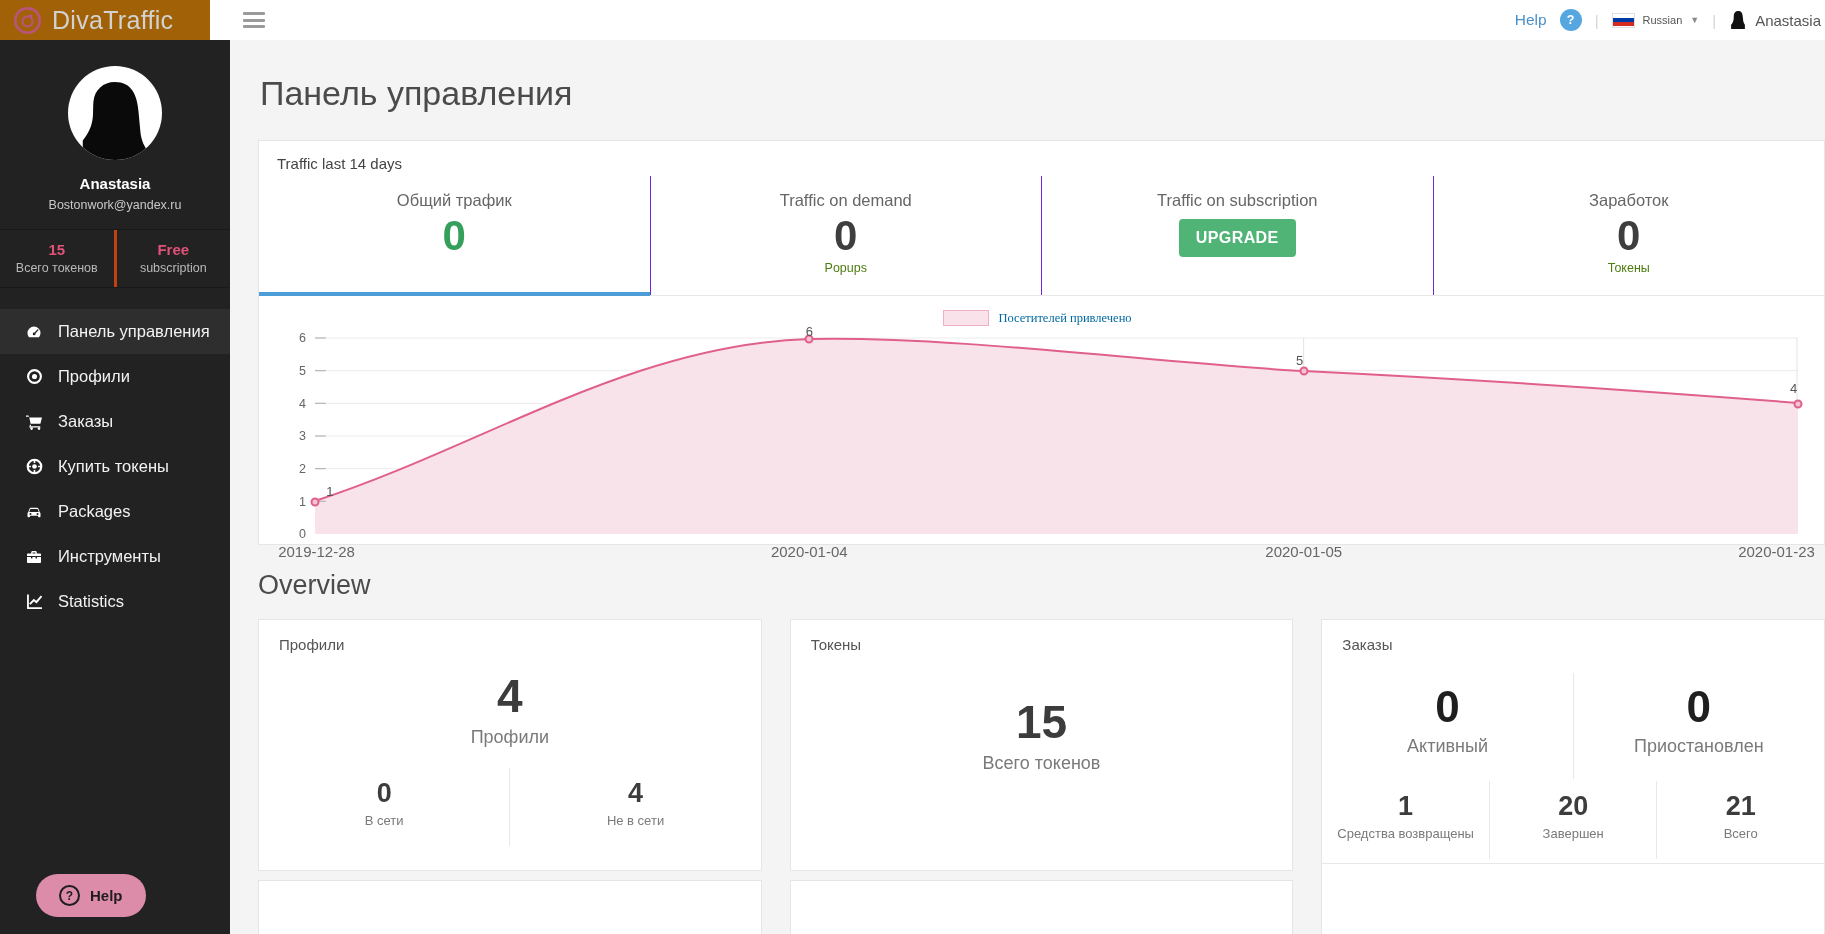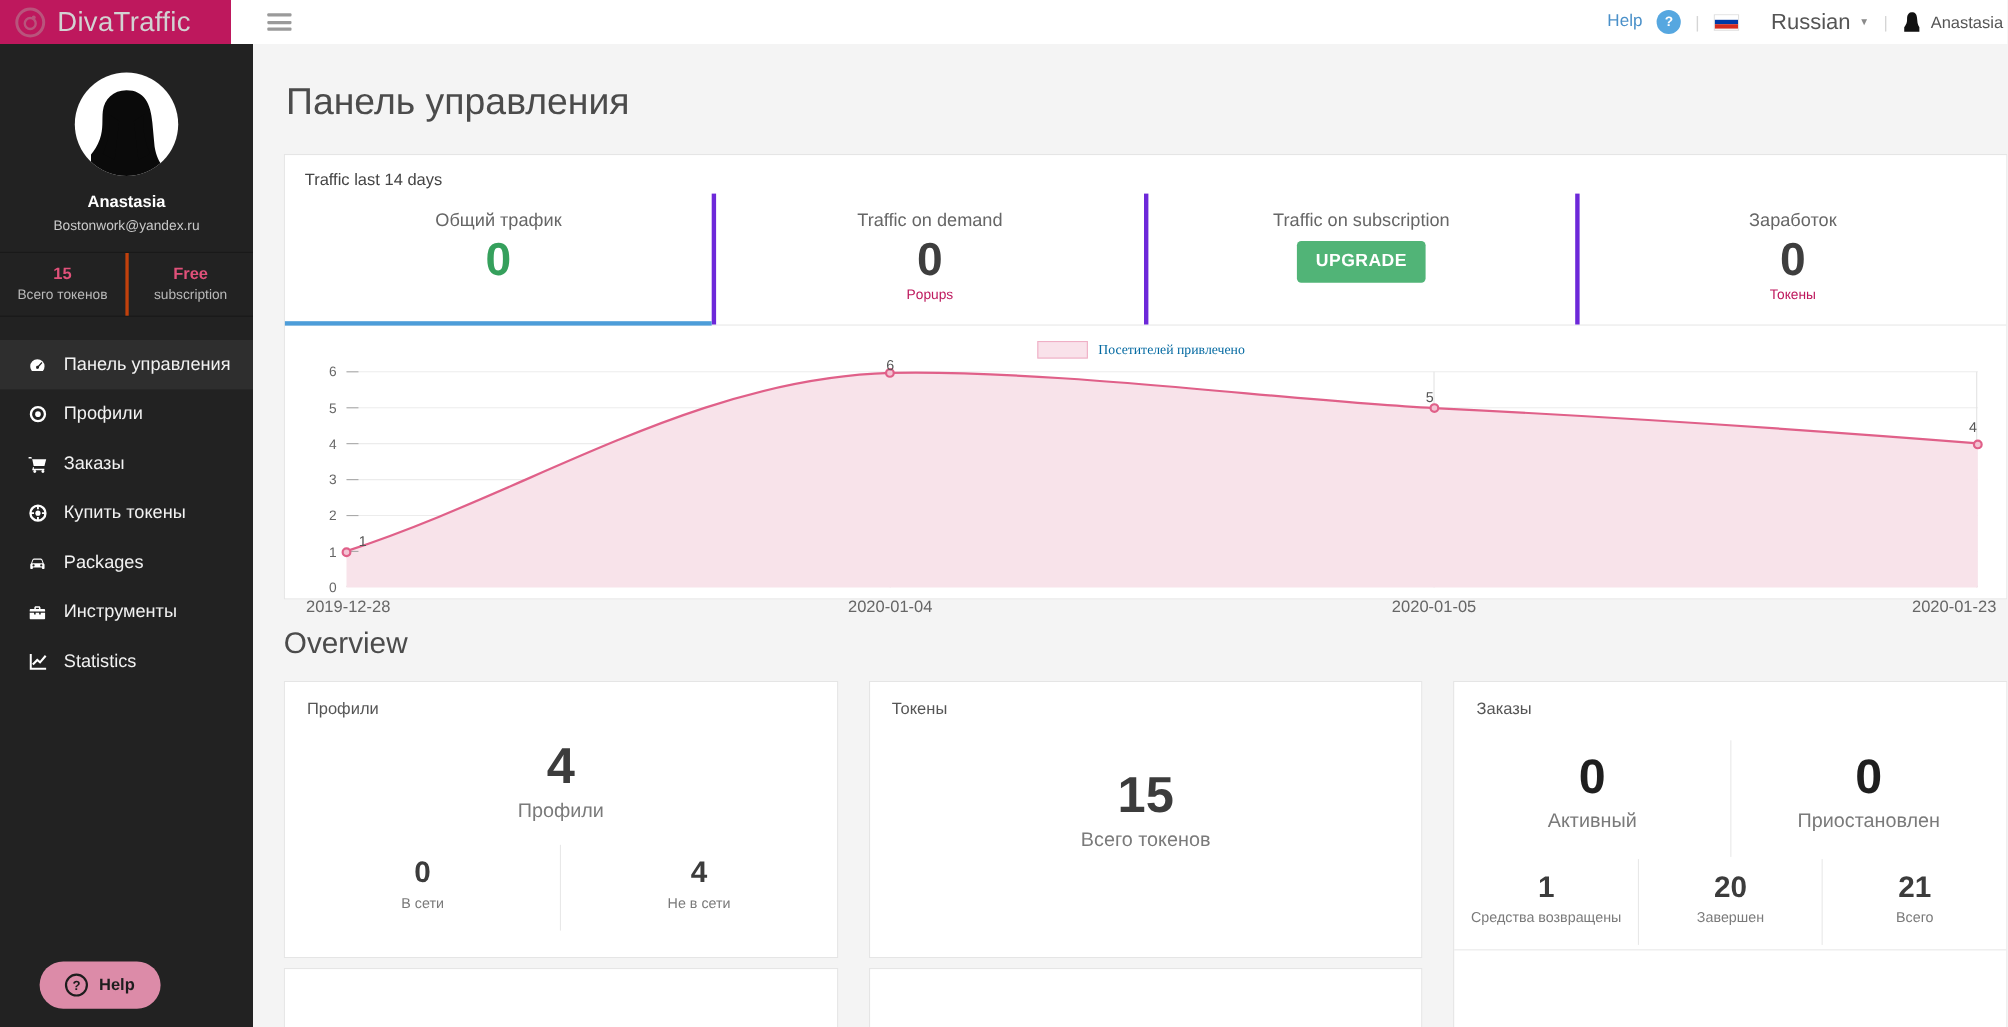--- a/index.html
+++ b/index.html
@@ -1,21 +1,21 @@
 <!DOCTYPE html>
 <html><head>
 <meta charset="utf-8">
 <style>
   * { margin:0; padding:0; box-sizing:border-box; }
   html,body { width:1825px; height:934px; overflow:hidden; }
   body { font-family:"Liberation Sans","DejaVu Sans",sans-serif; background:#f4f4f4; position:relative; }
 
   
   .sidebar { position:absolute; left:0; top:0; width:230px; height:934px; background:#222222; z-index:5; }
-  .logo-block { position:absolute; left:0; top:0; width:210px; height:40px; background:#be185d; display:flex; align-items:center; padding-left:13px; gap:10px; z-index:20; }
+  .logo-block { position:absolute; left:0; top:0; width:210px; height:40px; background:#a16207; display:flex; align-items:center; padding-left:13px; gap:10px; z-index:20; }
   .logo-text { font-size:25px; font-weight:300; color:#d2d2d2; letter-spacing:.3px; }
   .profile { text-align:center; padding-top:66px; }
   .avatar { width:94px; height:94px; border-radius:50%; background:#ffffff; margin:0 auto; overflow:hidden; display:flex; align-items:flex-end; justify-content:center; }
   .profile-name { color:#ffffff; font-weight:700; font-size:15px; margin-top:15px; }
   .profile-email { color:#c9c9c9; font-size:12.5px; margin-top:6px; }
   .stat-row { display:flex; margin-top:17px; border-top:1px solid #191919; border-bottom:1px solid #191919; }
   .stat-cell { flex:1; text-align:center; padding:11px 2px 12px; }
   .stat-cell + .stat-cell { border-left:3px solid #c2410c; }
   .stat-value { color:#e1517a; font-weight:700; font-size:15px; }
   .stat-label { color:#b9b9b9; font-size:12.5px; margin-top:3px; }
@@ -31,41 +31,41 @@
   .topbar { position:absolute; left:210px; top:0; right:0; height:40px; background:#ffffff; display:flex; align-items:center; z-index:10; }
   .hamburger { margin-left:33px; width:22px; cursor:pointer; }
   .hamburger span { display:block; height:3px; background:#9a9a9a; margin:3.5px 0; border-radius:1px; }
   .hdr-right { margin-left:auto; display:flex; align-items:center; gap:13px; padding-right:4px; }
   .hdr-help { color:#4a90c9; font-size:15.5px; cursor:pointer; }
   .help-badge { width:22px; height:22px; border-radius:50%; background:#56a7e0; color:#fff; font-size:12.5px; font-weight:700; display:flex; align-items:center; justify-content:center; cursor:pointer; }
   .hdr-sep { color:#d5d5d5; font-size:15px; }
   .lang { display:flex; align-items:center; gap:8px; cursor:pointer; }
   .flag { width:23px; height:15px; display:block; border:1px solid #e0e0e0; }
   .flag div { height:33.3%; }
-  .lang-label { color:#555; font-size:20px;margin-left:21px; }
+  .lang-label { color:#555; font-size:11px; }
   .caret { color:#8a8a8a; font-size:9px; }
   .user { display:flex; align-items:center; gap:8px; cursor:pointer; }
   .user-label { color:#555; font-size:15px; }
 
   
   .main { position:absolute; left:230px; top:40px; right:0; bottom:0; padding:18px 0 0 28px; background:#f4f4f4; overflow:hidden; }
   .page-title { font-size:34px; font-weight:400; color:#4b4b4b; margin:16px 0 27px 2px; }
 
   .card { background:#fff; border:1px solid #e5e5e5; }
   .traffic-card { margin-right:0; }
   .card-title { padding:14px 18px 4px; font-size:15px; color:#444; }
 
   .tabs { display:flex; border-bottom:1px solid #e8e8e8; }
-  .tab { flex:1; text-align:center; padding:15px 0 20px; border-right:4px solid #6d28d9; position:relative; cursor:pointer; }
+  .tab { flex:1; text-align:center; padding:15px 0 20px; border-right:1px solid #6d28d9; position:relative; cursor:pointer; }
   .tab:last-child { border-right:none; }
   .tab.active::after { content:""; position:absolute; left:0; right:0; bottom:-1px; height:4px; background:#4d9dd9; }
   .tab-label { font-size:16.5px; color:#666; }
   .tab-value { font-size:42px; font-weight:600; color:#3e3e3e; line-height:1.15; margin-top:2px; }
   .tab-value.green { color:#35a05c; }
-  .tab-sub { font-size:12.5px; color:#be185d; margin-top:1px; }
+  .tab-sub { font-size:12.5px; color:#4d7c0f; margin-top:1px; }
   .upgrade-btn { background:#51b477; color:#fff; border:none; border-radius:4px; font-weight:700; font-size:16px; letter-spacing:.4px; padding:10px 17px; margin-top:9px; cursor:pointer; font-family:inherit; }
 
   .chart-wrap { padding:10px 20px 10px 12px; }
   .legend { display:flex; justify-content:center; align-items:center; gap:9px; margin:4px 0 12px; cursor:pointer; }
   .legend-swatch { width:46px; height:16px; background:#f9e2ea; border:1px solid #efafc5; }
   .legend-label { font-size:12.5px; color:#0369a1;font-family:Liberation Serif, serif; }
   .chart { position:relative; height:196px; margin-left:44px; margin-right:6px; }
   .plot { position:absolute; inset:0; width:100%; height:100%; overflow:visible; }
   .ytick { position:absolute; right:calc(100% + 9px); width:30px; text-align:right; font-size:12.5px; color:#666; transform:translateY(-50%); }
   .xtick { position:absolute; top:calc(100% + 9px); font-size:15px; color:#666; white-space:nowrap; }

